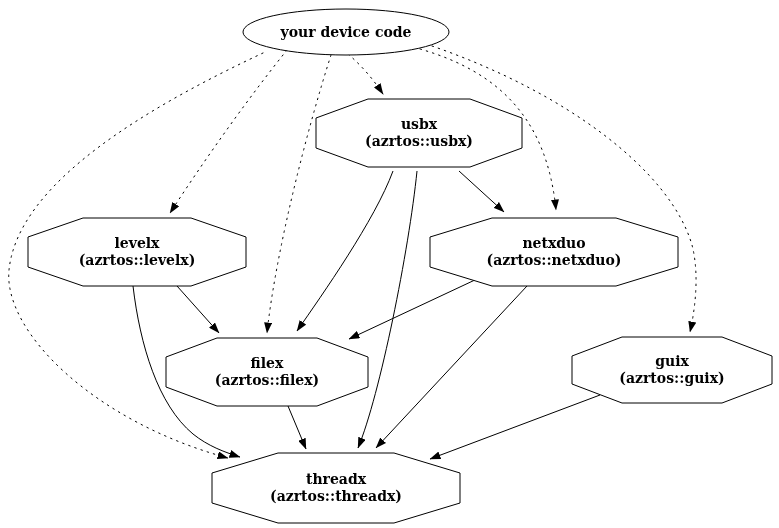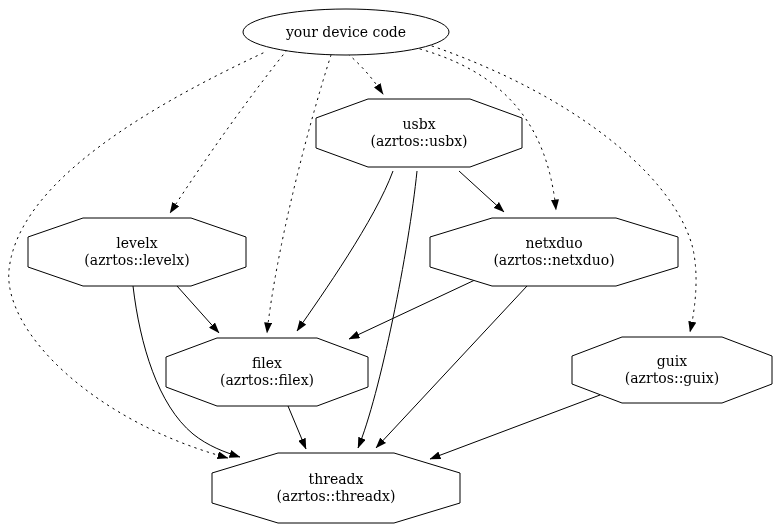--- a/index.html
+++ b/index.html
@@ -1,21 +1,21 @@
 <!DOCTYPE html>
 <html><head>
 <meta charset="utf-8">
 <style>
   html, body { margin: 0; padding: 0; }
   body {
     width: 779px; height: 528px;
     background: #ffffff;
     font-family: "DejaVu Serif", "Liberation Serif", serif;
   }
-  .graph-wrap { width: 637px; height: 528px; position: relative; }
+  .graph-wrap { width: 637px; height: 528px; position: relative; font-weight: bold; }
   svg { display: block; }
   .node-shape { fill: #ffffff; stroke: #000000; stroke-width: 1; }
   .node-label {
     fill: #000000;
     font-family: "DejaVu Serif", "Liberation Serif", serif;
     font-size: 14px;
     text-anchor: middle;
   }
   .edge { fill: none; stroke: #000000; stroke-width: 1; }
   .edge.dotted { stroke-dasharray: 1.5 5; stroke-linecap: round; }

